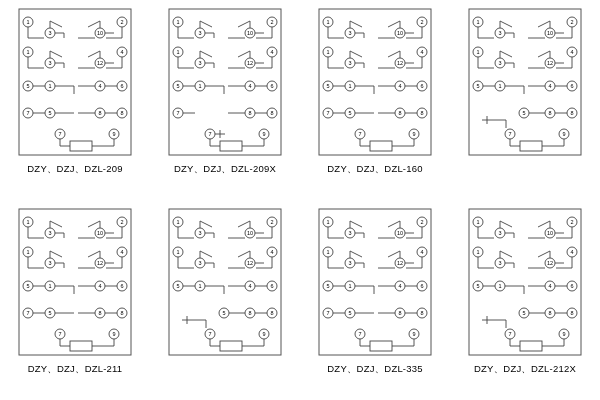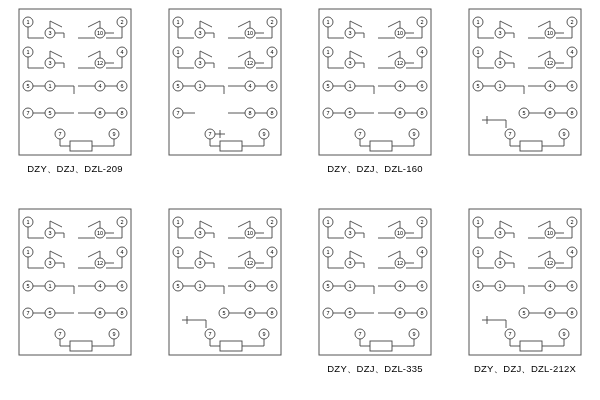--- a/index.html
+++ b/index.html
@@ -203,20 +203,21 @@
               <text x="82" y="78">4</text>
               <text x="104" y="78">6</text>
             <text x="10" y="105">7</text>
               <text x="82" y="105">8</text>
               <text x="104" y="105">8</text>
             <text x="42" y="126">7</text>
               <text x="96" y="126">9</text>
           </g>
         </svg>
       </div>
+      <div class="caption">DZY、DZJ、DZL-209X</div>
     </div>
 
     <div class="cell">
       <div class="diagram-box">
         <svg width="114" height="148" viewBox="0 0 114 148">
           <rect x="1" y="1" width="112" height="146" fill="#fff" stroke="#555" stroke-width="1"></rect>
           <g stroke="#444" stroke-width="0.9" fill="none">
             <circle cx="10" cy="14" r="5" fill="#fff"></circle>
             <circle cx="32" cy="25" r="5" fill="#fff"></circle>
             <circle cx="82" cy="25" r="5" fill="#fff"></circle>
@@ -422,20 +423,21 @@
               <text x="104" y="78">6</text>
             <text x="10" y="105">7</text>
               <text x="32" y="105">5</text>
               <text x="82" y="105">8</text>
               <text x="104" y="105">8</text>
             <text x="42" y="126">7</text>
               <text x="96" y="126">9</text>
           </g>
         </svg>
       </div>
+      <div class="caption">DZY、DZJ、DZL-211</div>
     </div>
 
     <div class="cell">
       <div class="diagram-box">
         <svg width="114" height="148" viewBox="0 0 114 148">
           <rect x="1" y="1" width="112" height="146" fill="#fff" stroke="#555" stroke-width="1"></rect>
           <g stroke="#444" stroke-width="0.9" fill="none">
             <circle cx="10" cy="14" r="5" fill="#fff"></circle>
             <circle cx="32" cy="25" r="5" fill="#fff"></circle>
             <circle cx="82" cy="25" r="5" fill="#fff"></circle>

